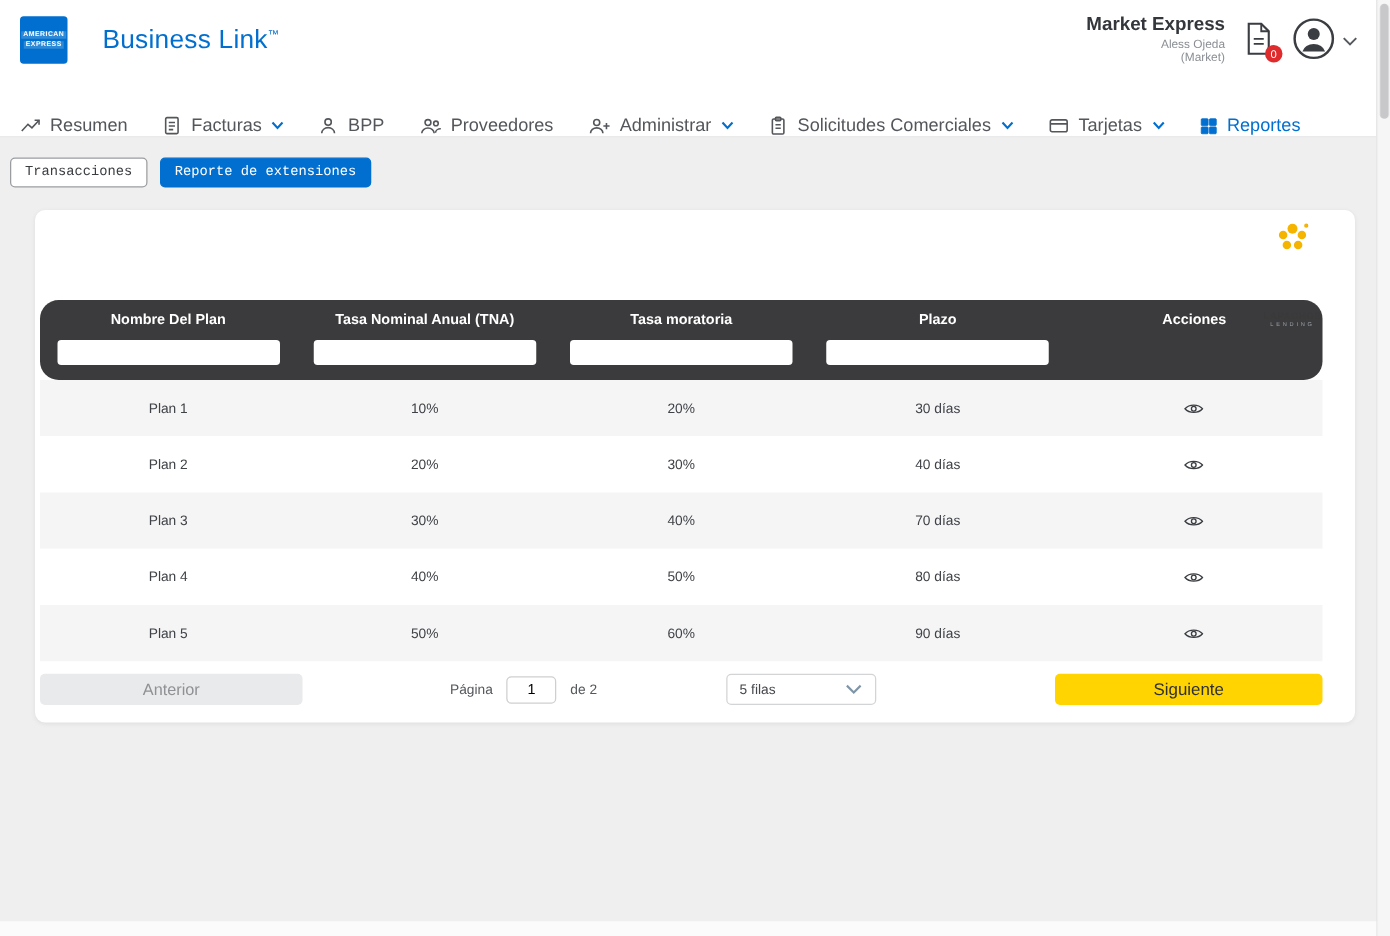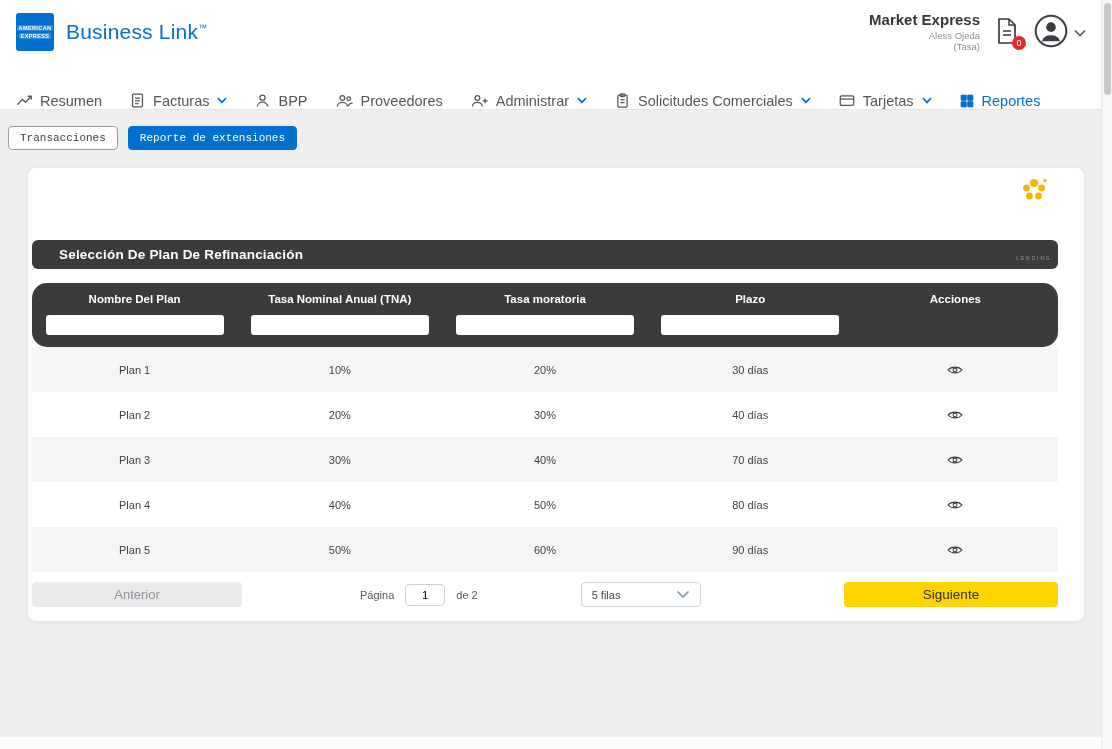--- a/index.html
+++ b/index.html
@@ -2,21 +2,21 @@
 <html><head>
 <meta charset="utf-8">
 <style>
   * { margin:0; padding:0; box-sizing:border-box; }
   html,body { width:1112px; height:749px; overflow:hidden; font-family:"Liberation Sans", sans-serif; background:#efeff0; }
 
   
   .app-header { height:64px; background:#fff; display:flex; align-items:center; padding:0 26px 0 16px; position:relative; }
   .amex-logo { width:38px; height:38px; background:#006FCF; border-radius:3px; display:flex; flex-direction:column; align-items:center; justify-content:center; gap:2px; cursor:pointer; }
   .amex-logo span { color:#fff; font-size:5.5px; font-weight:bold; letter-spacing:.4px; background:rgba(255,255,255,.18); padding:0 2px; }
-  .brand { margin-left:12px; font-size:21px; font-weight:500; color:#006FCF; letter-spacing:.2px;text-align:center; }
+  .brand { margin-left:28px; font-size:21px; font-weight:500; color:#006FCF; letter-spacing:.2px;text-align:center; }
   .brand sup { font-size:9px; }
   .header-right { margin-left:auto; display:flex; align-items:center; gap:14px; }
   .account-block { text-align:right; line-height:1.25; }
   .account-name { font-size:15px; font-weight:bold; color:#33363a; }
   .account-user, .account-role { font-size:9.5px; color:#8b8f94; }
   .doc-btn { position:relative; width:26px; height:30px; background:none; border:none; cursor:pointer; }
   .badge { position:absolute; right:-6px; bottom:-3px; width:14px; height:14px; border-radius:50%; background:#DF2B2B; color:#fff; font-size:9px; display:flex; align-items:center; justify-content:center; }
   .avatar-btn { display:flex; align-items:center; gap:6px; background:none; border:none; cursor:pointer; }
 
   
@@ -79,21 +79,21 @@
     <span>EXPRESS</span>
   </div>
   <div class="brand">
     <span>Business Link</span><sup>™</sup>
   </div>
 
   <div class="header-right">
     <div class="account-block">
       <div class="account-name">Market Express</div>
       <div class="account-user">Aless Ojeda</div>
-      <div class="account-role">(Tasa)</div>
+      <div class="account-role">(Market)</div>
     </div>
 
     <button class="doc-btn">
       <span>
         <svg width="24" height="28" viewBox="0 0 24 28" fill="none">
           <path d="M4 2 h10 l6 6 v18 h-16 z" stroke="#3a3d41" stroke-width="1.7" fill="#fff"></path>
           <path d="M14 2 v6 h6" stroke="#3a3d41" stroke-width="1.5" fill="none"></path>
           <path d="M8 14 h8 M8 18 h8" stroke="#3a3d41" stroke-width="1.4"></path>
         </svg>
       </span>
@@ -216,23 +216,20 @@
         <circle cx="24.5" cy="12" r="3.4" fill="#F5B400"></circle>
         <circle cx="12.5" cy="20" r="3.4" fill="#F5B400"></circle>
         <circle cx="21.5" cy="20" r="3.4" fill="#F5B400"></circle>
         <circle cx="28" cy="4.5" r="1.7" fill="#F5B400"></circle>
       </svg>
       <div class="vendor-name">LAPACHOS</div>
       <div class="vendor-tag">LENDING</div>
     </div>
   </div>
 
-  <div class="title-bar">
-    <span>Selección De Plan De Refinanciación</span>
-  </div>
 
   <div class="thead">
     <div class="cols thead-labels">
       <div class="th">Nombre Del Plan</div>
       <div class="th">Tasa Nominal Anual (TNA)</div>
       <div class="th">Tasa moratoria</div>
       <div class="th">Plazo</div>
       <div class="th">Acciones</div>
     </div>
     <div class="cols thead-filters">

